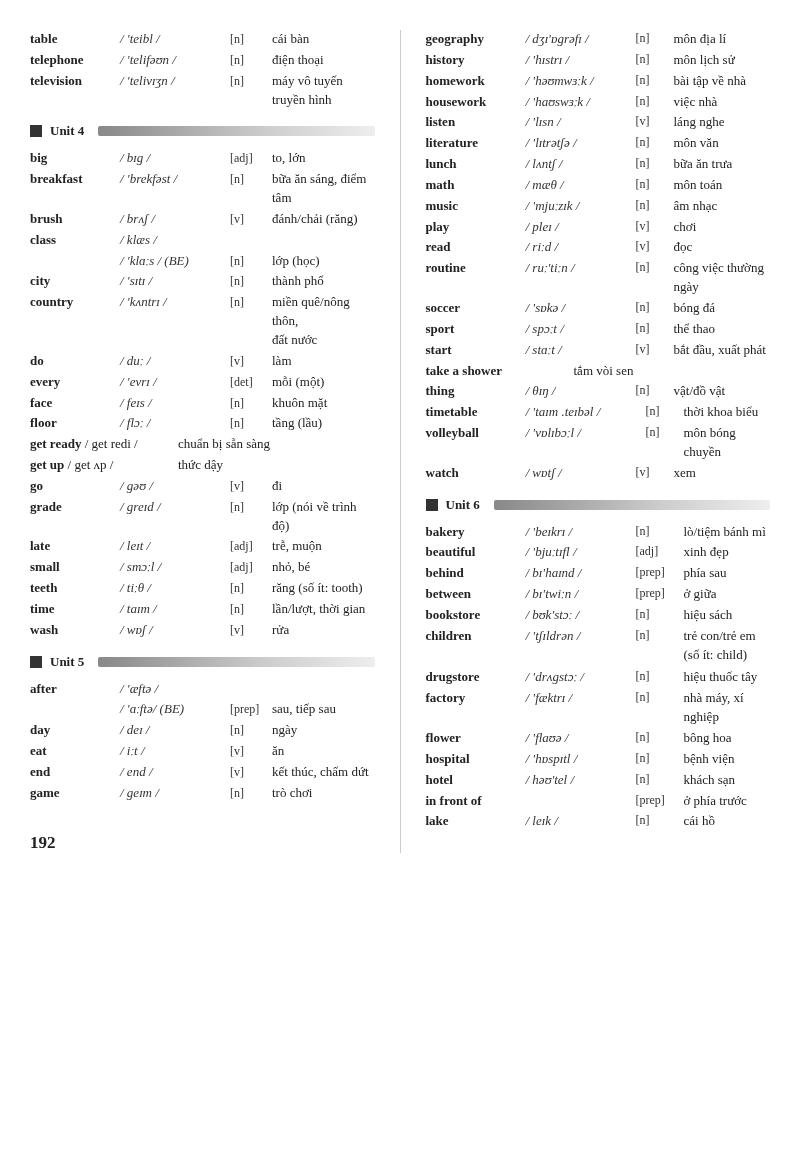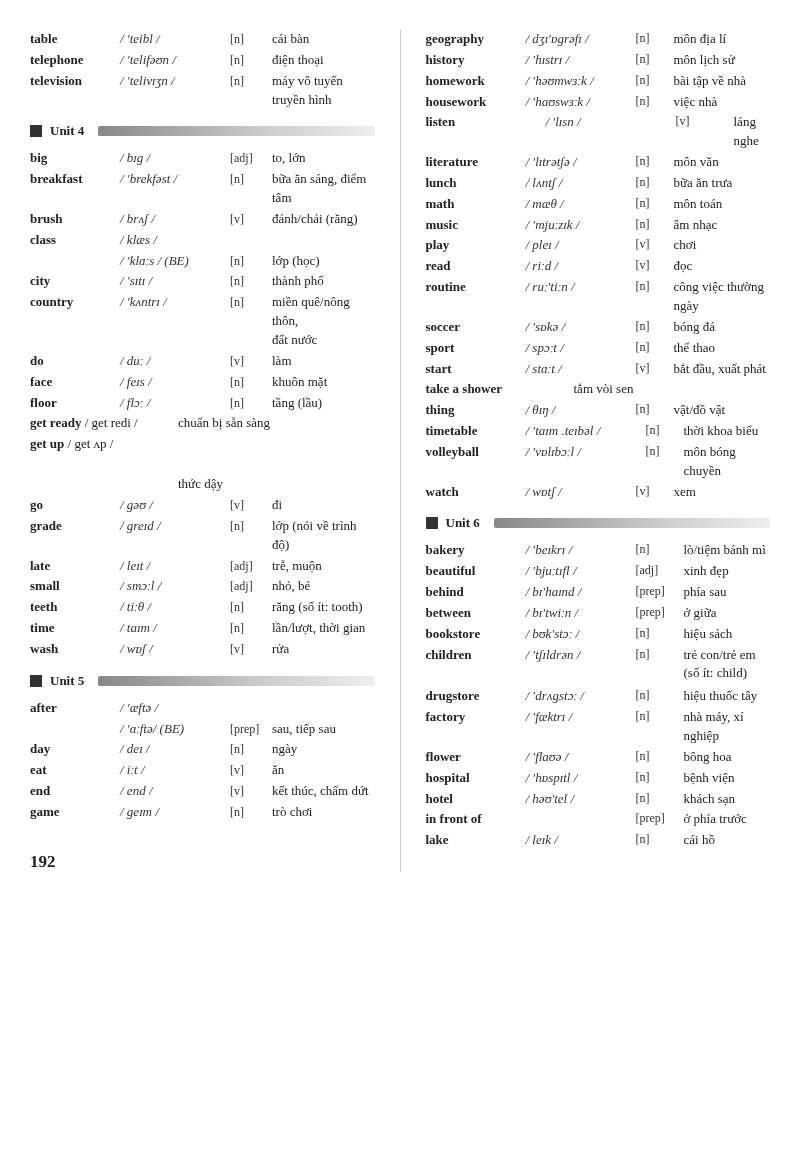--- a/index.html
+++ b/index.html
@@ -151,20 +151,26 @@
         <span class="meaning">miền quê/nông thôn,<br>đất nước</span>
       </div>
 
       <div class="entry-row">
         <span class="word">do</span>
         <span class="phonetic">/ duː /</span>
         <span class="pos">[v]</span>
         <span class="meaning">làm</span>
       </div>
 
+      <div class="entry-row">
+        <span class="word">every</span>
+        <span class="phonetic">/ 'evrɪ /</span>
+        <span class="pos">[det]</span>
+        <span class="meaning">mỗi (một)</span>
+      </div>
 
       <div class="entry-row">
         <span class="word">face</span>
         <span class="phonetic">/ feɪs /</span>
         <span class="pos">[n]</span>
         <span class="meaning">khuôn mặt</span>
       </div>
 
       <div class="entry-row">
         <span class="word">floor</span>
@@ -174,21 +180,21 @@
       </div>
 
 
       <div style="display:grid;grid-template-columns:140px 1fr;margin-bottom:2px;line-height:1.45;">
         <span class="word">get ready <span style="font-weight:normal;">/ get redi /</span></span>
         <span class="meaning" style="padding-left:8px;">chuẩn bị sẵn sàng</span>
       </div>
 
       <div style="display:grid;grid-template-columns:140px 1fr;margin-bottom:2px;line-height:1.45;">
         <span class="word">get up <span style="font-weight:normal;">/ get ʌp /</span></span>
-        <span class="meaning" style="padding-left:8px;margin-top:40px;">thức dậy</span>
+        <span class="meaning" style="padding-left:8px;">thức dậy</span>
       </div>
 
       <div class="entry-row">
         <span class="word">go</span>
         <span class="phonetic">/ gəʊ /</span>
         <span class="pos">[v]</span>
         <span class="meaning">đi</span>
       </div>
 
       <div class="entry-row">
@@ -316,21 +322,21 @@
         <span class="meaning">bài tập về nhà</span>
       </div>
 
       <div style="display:grid;grid-template-columns:100px 110px 38px 1fr;margin-bottom:2px;line-height:1.45;">
         <span class="word">housework</span>
         <span class="phonetic">/ 'haʊswɜːk /</span>
         <span class="pos">[n]</span>
         <span class="meaning">việc nhà</span>
       </div>
 
-      <div style="display:grid;grid-template-columns:100px 110px 38px 1fr;margin-bottom:2px;line-height:1.45;gap:20px;">
+      <div style="display:grid;grid-template-columns:100px 110px 38px 1fr;margin-bottom:2px;line-height:1.45;">
         <span class="word">listen</span>
         <span class="phonetic">/ 'lɪsn /</span>
         <span class="pos">[v]</span>
         <span class="meaning">láng nghe</span>
       </div>
 
       <div style="display:grid;grid-template-columns:100px 110px 38px 1fr;margin-bottom:2px;line-height:1.45;">
         <span class="word">literature</span>
         <span class="phonetic">/ 'lɪtrətʃə /</span>
         <span class="pos">[n]</span>

